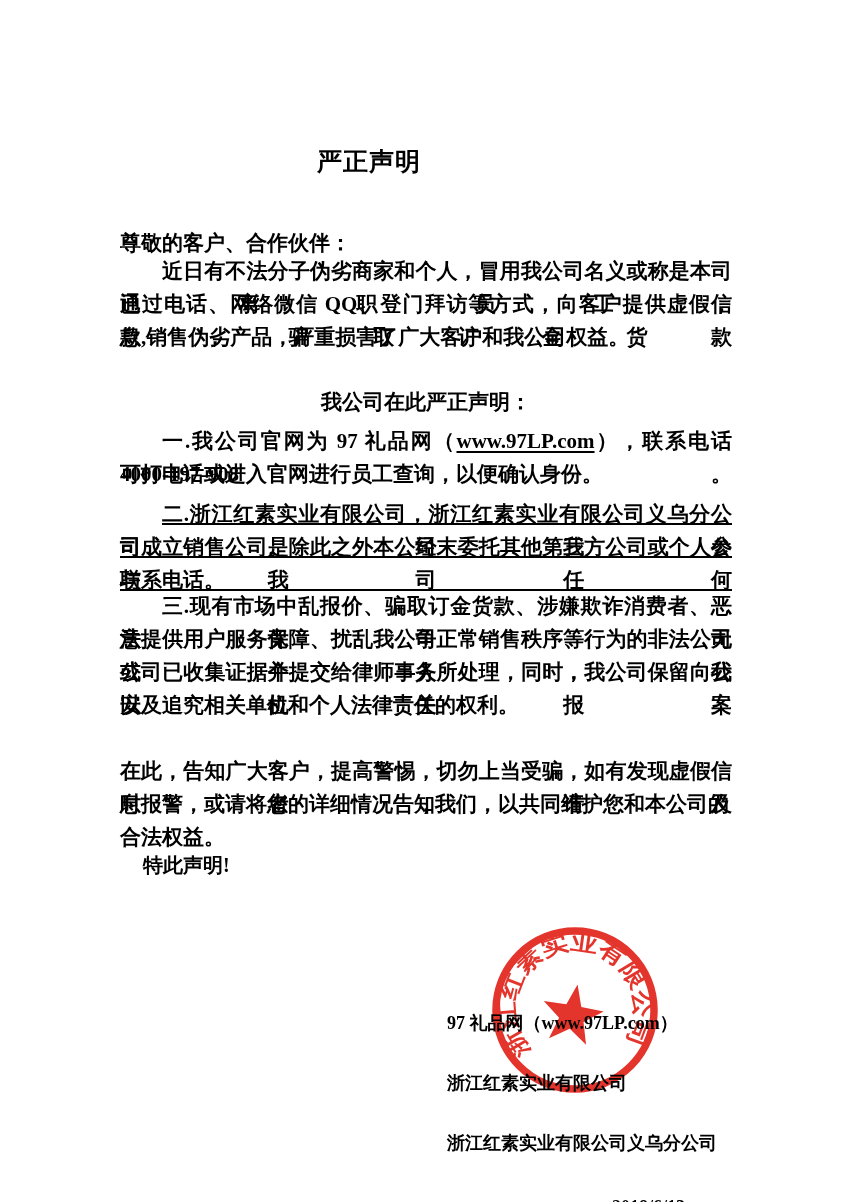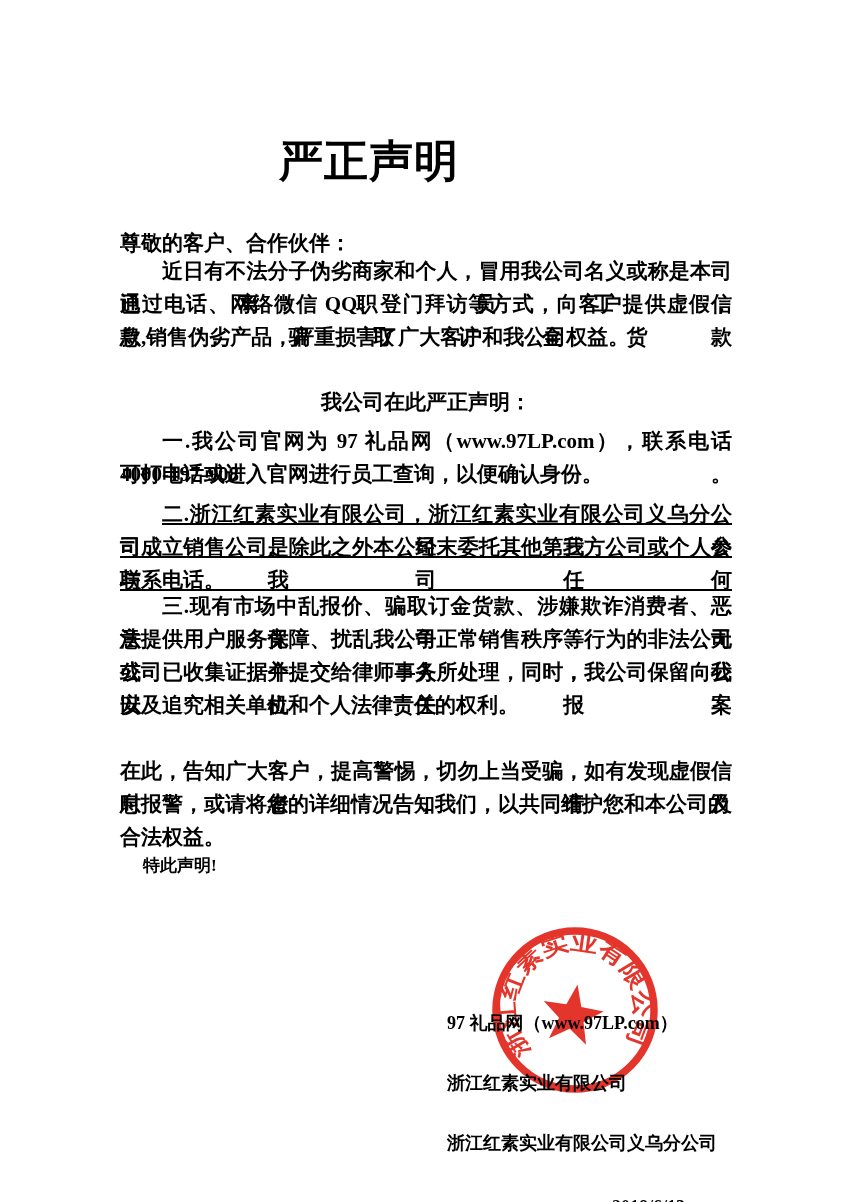--- a/index.html
+++ b/index.html
@@ -3,41 +3,41 @@
 <meta charset="utf-8">
 <style>
   html,body { margin:0; padding:0; background:#ffffff; }
   .page {
     position:relative; width:850px; height:1202px; background:#ffffff;
     overflow:hidden; color:#000;
     font-family:"Liberation Serif","DejaVu Serif",serif;
   }
   .doc-title {
     position:absolute; top:141px; left:0; width:738px;
-    text-align:center; font-size:44px; font-weight:bold; line-height:42px;
+    text-align:center; font-size:25px; font-weight:bold; line-height:42px;
     letter-spacing:1px;
   }
   .block {
     position:absolute; left:120px; width:612px;
     font-size:21px; line-height:33px; font-weight:bold;
   }
   .ln { height:33px; }
   .just { text-align:justify; text-align-last:justify; }
   .ind { text-indent:42px; }
-  .ulink { text-underline-offset:3px; }
+  .ulink { text-decoration:underline; text-underline-offset:3px; }
   #salutation { top:205px;margin-top:22px; }
   #para1      { top:255px; }
   #declare    { top:386px;text-align:center; }
   #point1     { top:425px; }
   #point2     { top:498px;text-decoration:underline; }
   #point3     { top:590px; }
   #closing    { top:755px; }
   #final {
     position:absolute; left:143px; top:854px;
-    font-size:17px; line-height:23px; font-weight:bold;
+    font-size:20px; line-height:23px; font-weight:bold;
   }
   #final .hotline { white-space:pre; }
   #signature {
     position:absolute; left:447px; top:973px; width:300px;
     font-size:18px; line-height:20px; font-weight:bold; white-space:pre;
   }
   #signature .date-line { padding-left:165px; margin-top:4px; }
   .seal {
     position:absolute; left:483px; top:918px;
     mix-blend-mode:multiply; opacity:0.92;

